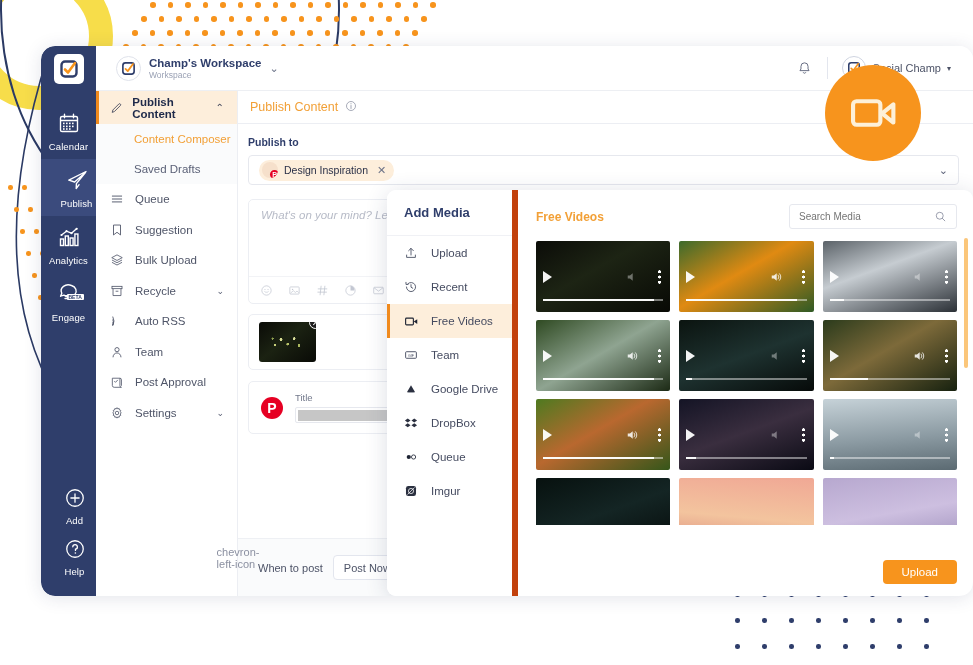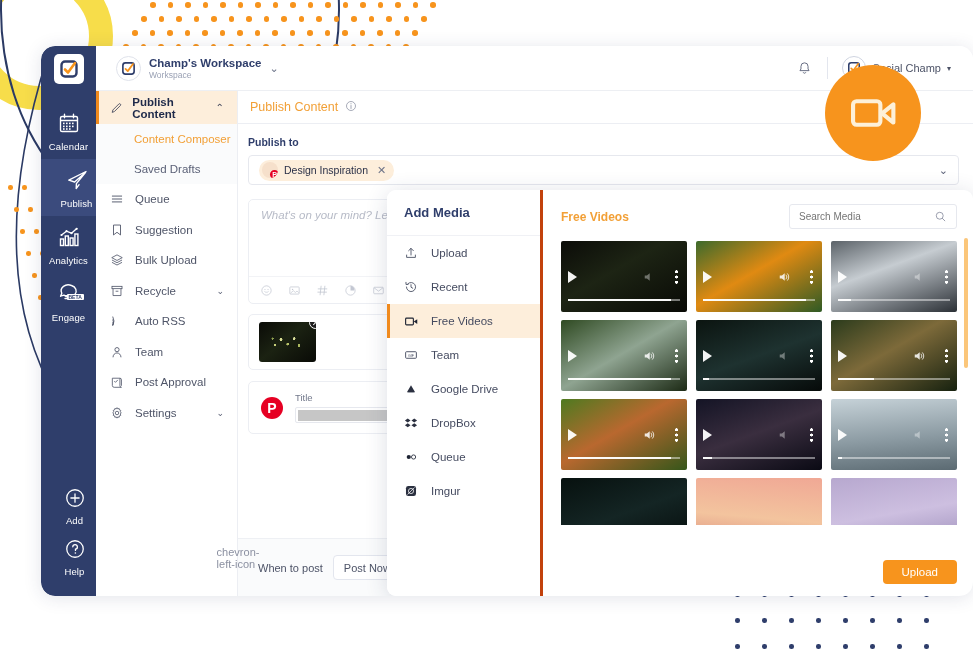--- a/index.html
+++ b/index.html
@@ -228,21 +228,21 @@
     font-size: 11.5px; font-family: "Liberation Sans", sans-serif; cursor: pointer;
   }
   .post-now { margin-left: 17px; padding: 7px 20px; }
 
   
   .media-modal {
     position: absolute; left: 346px; top: 144px; width: 586px; height: 406px;
     background: #fff; border-radius: 9px; box-shadow: 0 3px 22px rgba(40,50,90,0.16);
     z-index: 30; overflow: hidden; display: flex;
   }
-  .media-left { width: 156px; background: #fff; border-right: 3px solid #c2410c; }
+  .media-left { width: 131px; background: #fff; border-right: 6px solid #c2410c; }
   .media-left-head {
     height: 46px; display: flex; align-items: center; padding-left: 17px;
     font-size: 13px; font-weight: bold; color: #2f3e6b;
     border-bottom: 1px solid #f0f1f5;
   }
   .media-src {
     height: 34px; display: flex; align-items: center; padding-left: 17px;
     font-size: 11.5px; color: #454b60; cursor: pointer; position: relative;
   }
   .media-src.active { background: #fdeedb; }

